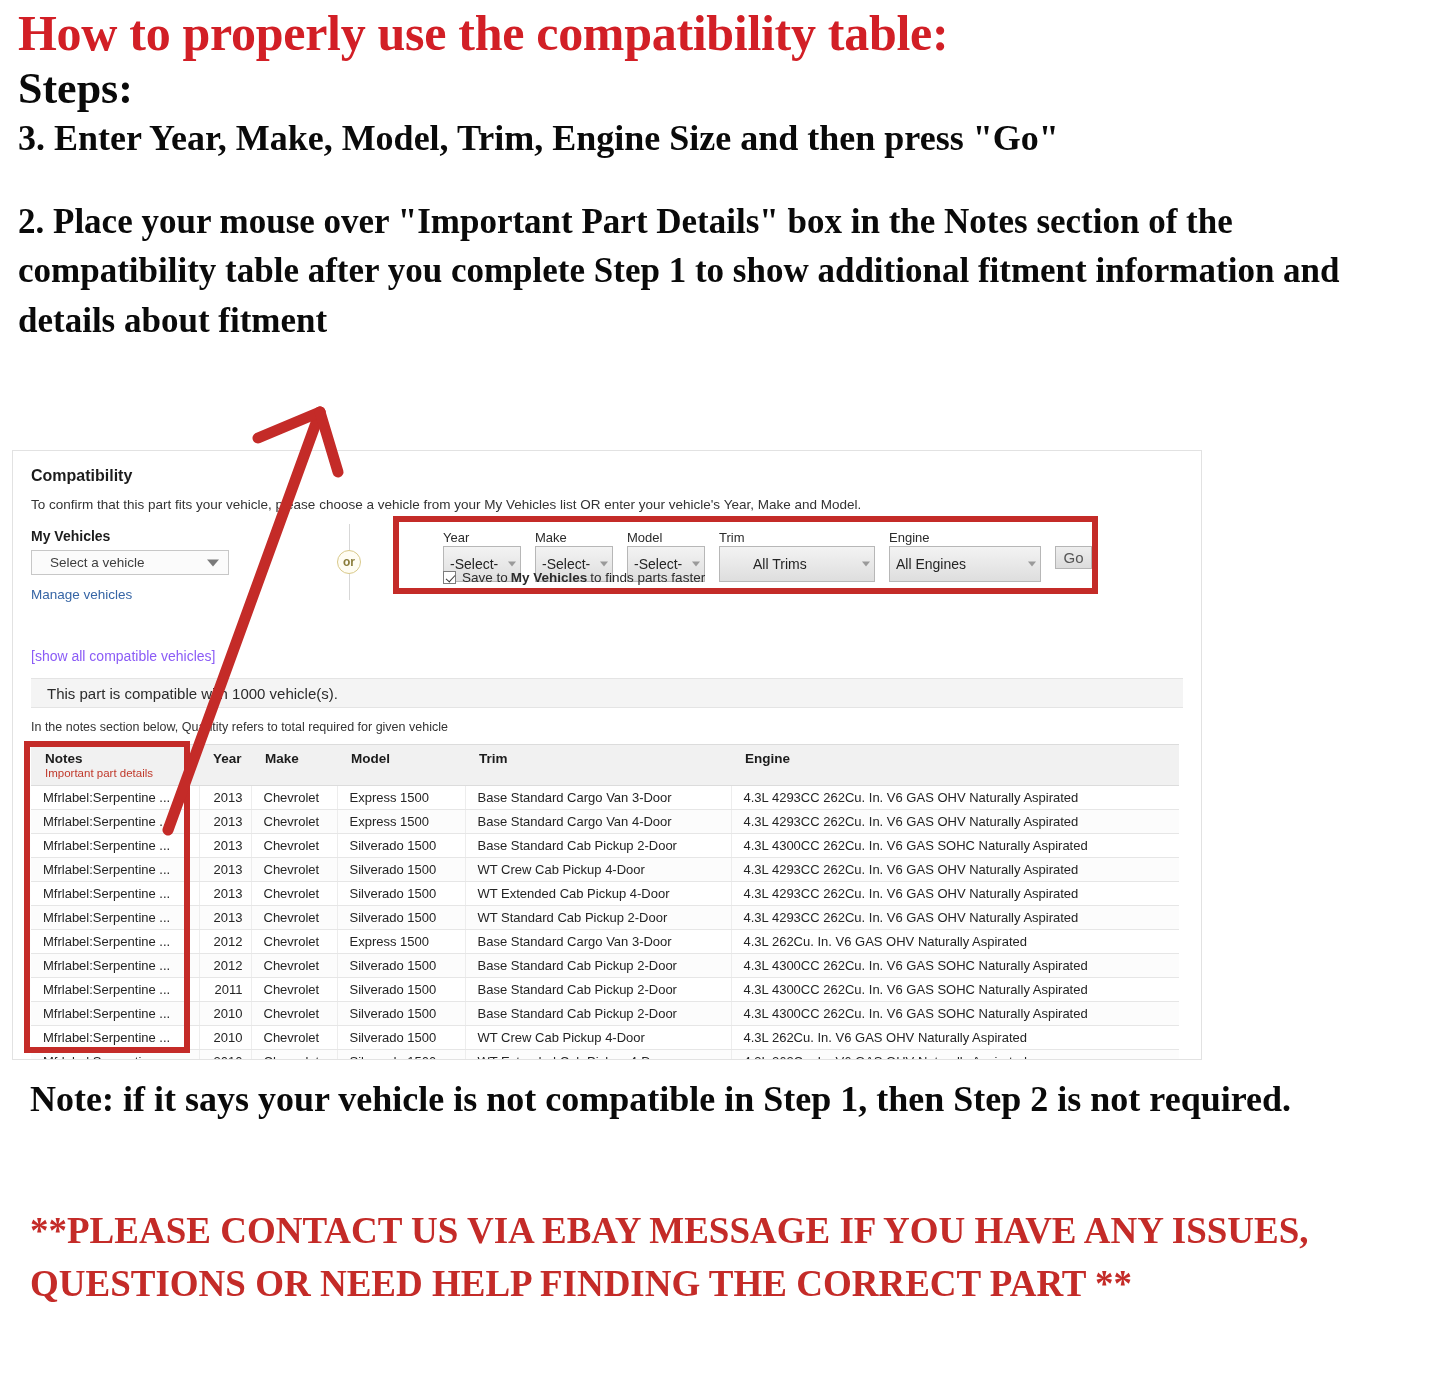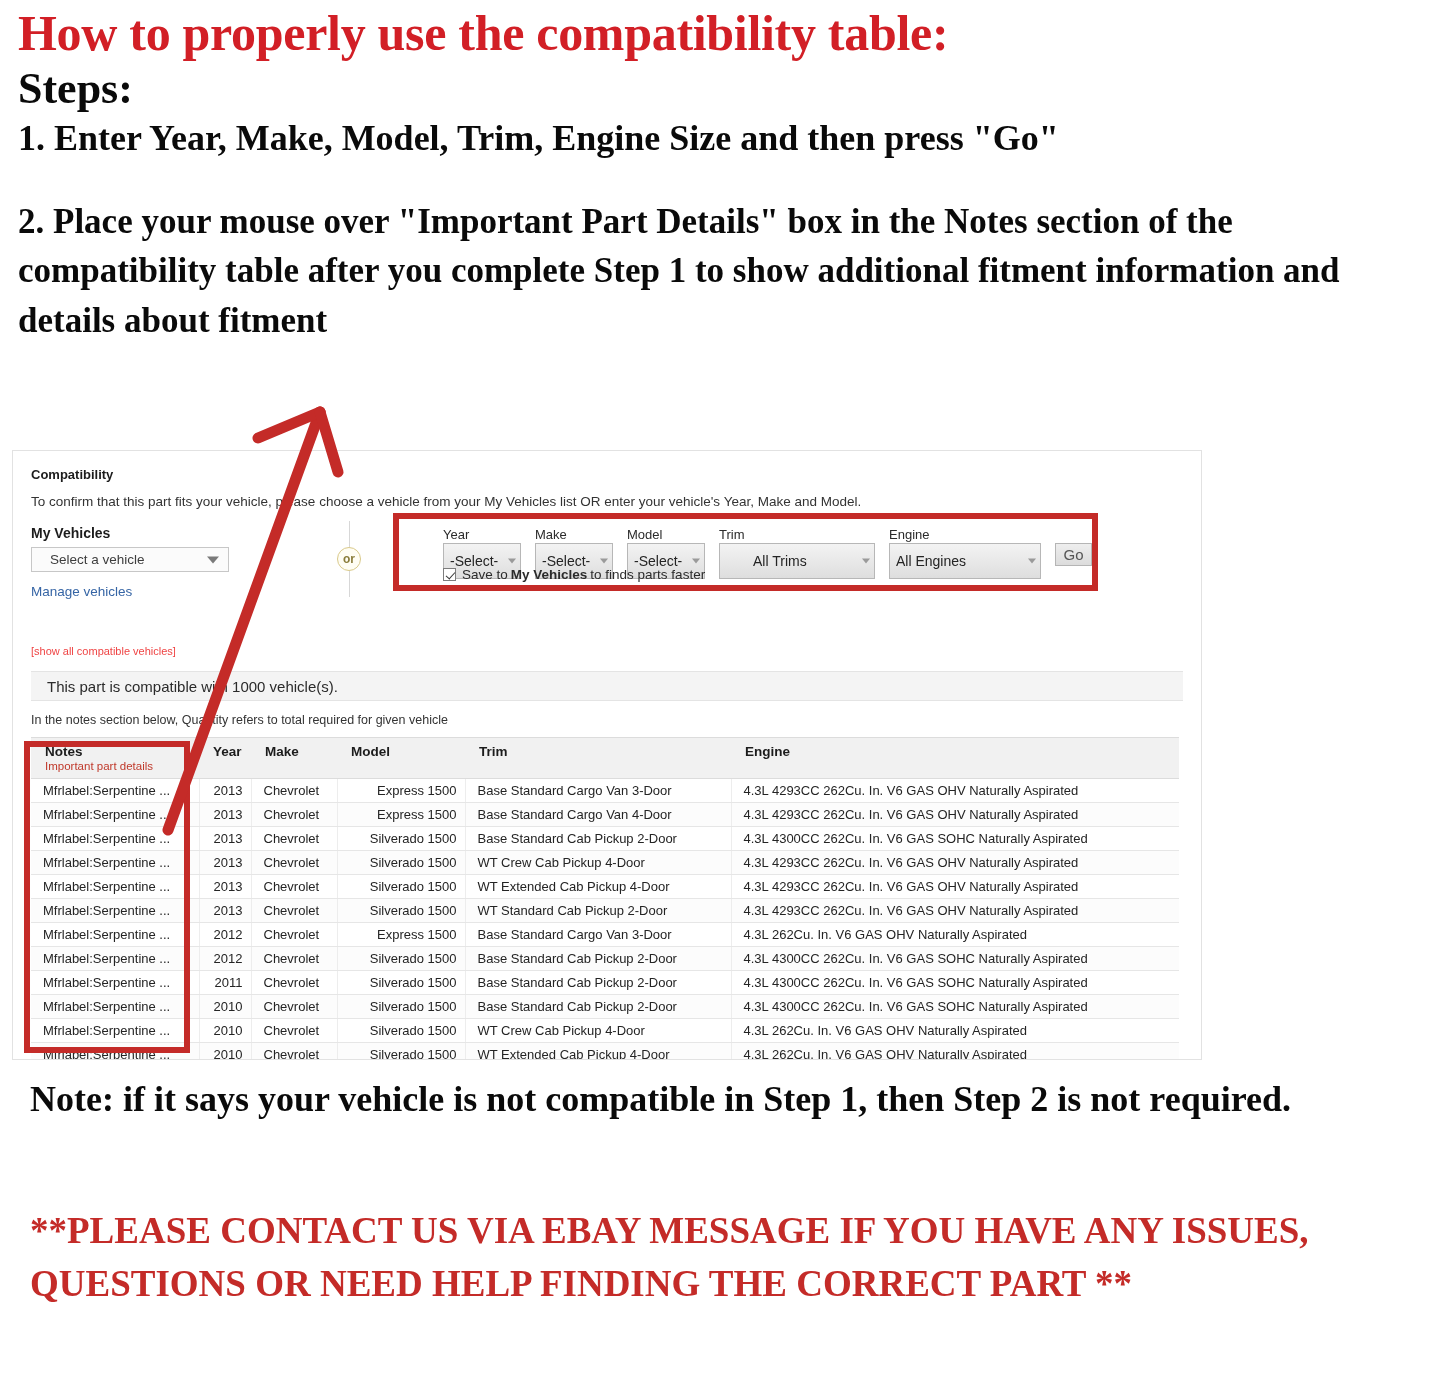--- a/index.html
+++ b/index.html
@@ -60,21 +60,21 @@
   .compat-panel {
     position: absolute;
     left: 12px; top: 450px;
     width: 1190px; height: 610px;
     background: #ffffff;
     border: 1px solid #e2e2e2;
     overflow: hidden;
   }
   .compat-inner { padding: 16px 18px 0 18px; }
   .compat-title {
-    font-size: 13px; font-weight: bold; color: #1c1c1c;
+    font-size: 16px; font-weight: bold; color: #1c1c1c;
     margin: 0 0 12px 0;
   }
   .compat-sub {
     font-size: 13.5px; color: #333333; margin: 0 0 16px 0;
   }
 
   .chooser-row {
     position: relative;
     height: 110px;
   }
@@ -163,21 +163,21 @@
   }
   .save-cb::after {
     content: ""; position: absolute;
     left: 3.5px; top: 0.5px; width: 4px; height: 8px;
     border: solid #3a3a3a; border-width: 0 1.6px 1.6px 0;
     transform: rotate(42deg);
   }
   .save-row b { margin: 0 3px; }
 
   .show-all {
-    font-size: 11px; color: #ef4444; margin: 10px 0 0 0; cursor: pointer;
+    font-size: 14px; color: #8b5cf6; margin: 10px 0 0 0; cursor: pointer;
   }
   .compat-banner {
     margin-top: 14px;
     height: 30px;
     background: #f4f4f4;
     border-top: 1px solid #e4e4e4;
     border-bottom: 1px solid #e4e4e4;
     display: flex; align-items: center;
     padding-left: 16px;
     font-size: 15px; color: #2b2b2b;
@@ -217,21 +217,21 @@
     color: #242424;
     padding: 4px 8px 4px 12px;
     height: 24px;
     white-space: nowrap;
     overflow: hidden;
   }
   .fit-table tbody tr:nth-child(even) td { background: #fcfcfc; }
   .c-notes  { width: 168px; }
   .c-year   { width: 52px; text-align: right; }
   .c-make   { width: 86px; }
-  .c-model  { width: 128px; text-align: right; }
+  .c-model  { width: 128px; }
   .c-trim   { width: 266px; }
   .c-engine { width: auto; }
   .fit-table td.c-notes,
   .fit-table td.c-year,
   .fit-table td.c-make,
   .fit-table td.c-model,
   .fit-table td.c-trim { border-right: 1px solid #ededed; }
 
   
   .notes-highlight {
@@ -271,21 +271,21 @@
     font-size: 37px;
     line-height: 1.42;
   }
 </style>
 </head>
 <body>
 
 <div class="instructions">
   <div class="headline">How to properly use the compatibility table:</div>
   <div class="steps-label">Steps:</div>
-  <div class="step-line">1. Enter Year, Make, Model, Trim, Engine Size and then press "Go"</div>
+  <div class="step-line">3. Enter Year, Make, Model, Trim, Engine Size and then press "Go"</div>
   <div class="step-two">2. Place your mouse over "Important Part Details" box in the Notes section of the compatibility table after you complete Step 1 to show additional fitment information and details about fitment</div>
 </div>
 
 <div class="compat-panel">
   <div class="compat-inner">
     <div class="compat-title">Compatibility</div>
     <div class="compat-sub">To confirm that this part fits your vehicle, please choose a vehicle from your My Vehicles list OR enter your vehicle's Year, Make and Model.</div>
 
     <div class="chooser-row">
 

